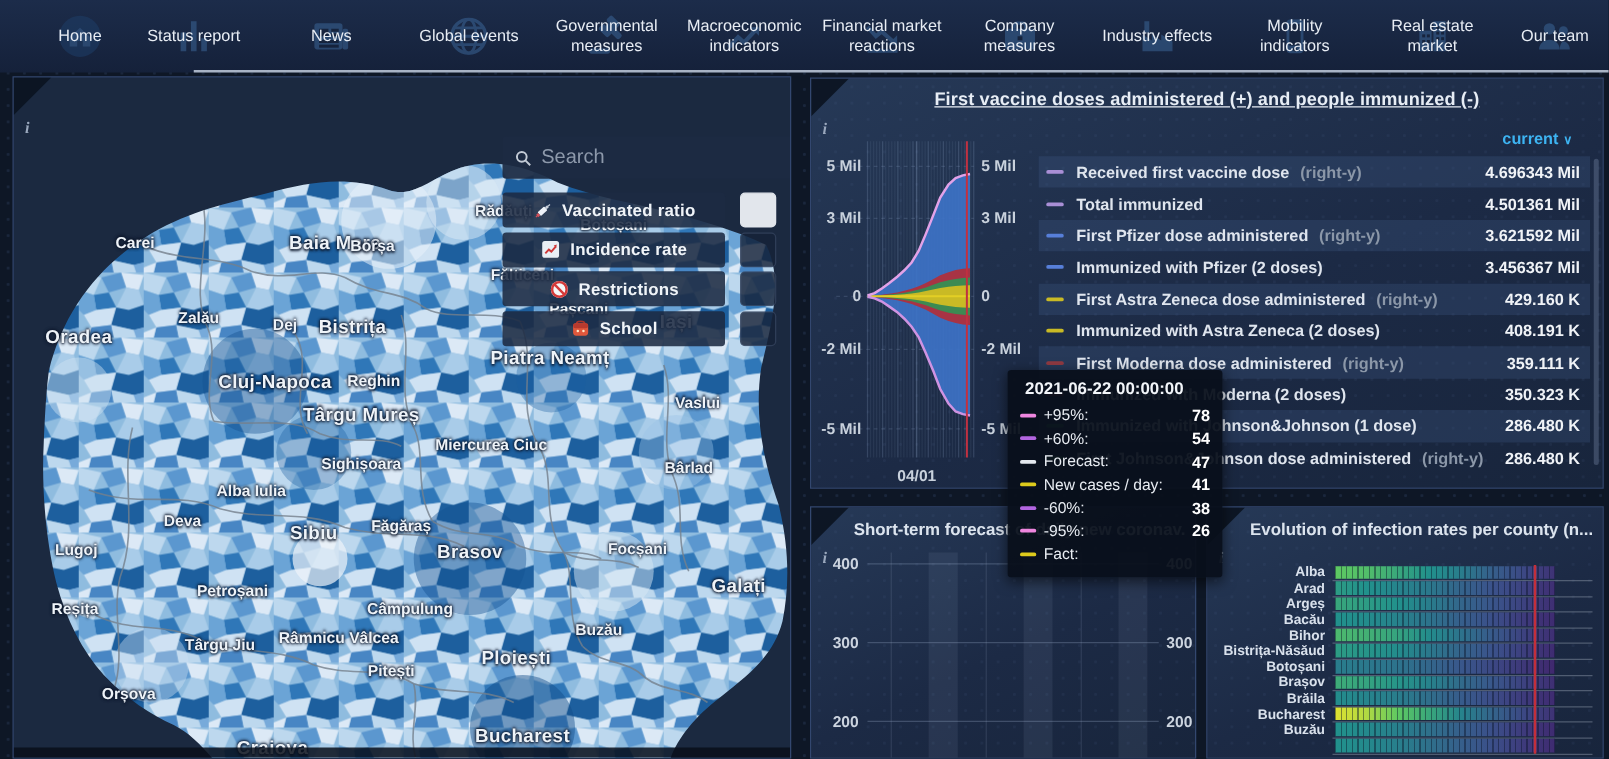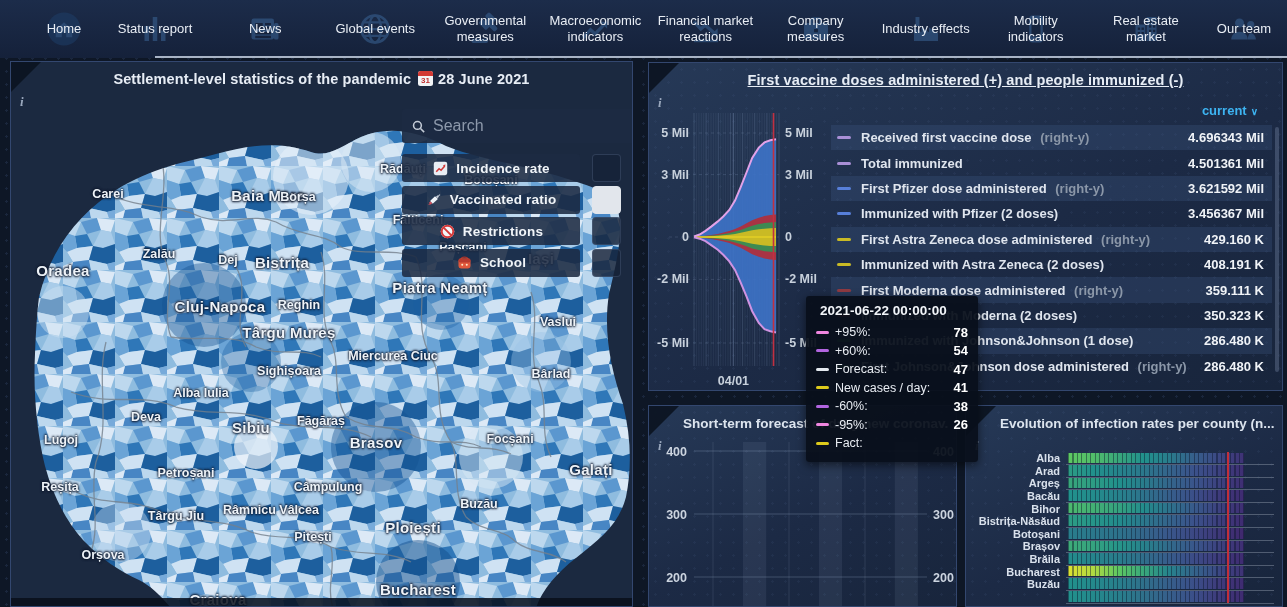--- a/index.html
+++ b/index.html
@@ -281,60 +281,57 @@
       <div class="city" style="left: 468px; top: 442px;">Buzău</div>
       <div class="city lg" style="left: 402px; top: 465px;">Ploiești</div>
       <div class="city" style="left: 302px; top: 475px;">Pitești</div>
       <div class="city" style="left: 92px; top: 493px;">Orșova</div>
       <div class="city lg" style="left: 407px; top: 527px;">Bucharest</div>
       <div class="city lg" style="left: 207px; top: 537px;">Craiova</div>
     </div>
   <div class="fold">
       <span class="iglyph">i</span>
     </div>
-  <h1 class="panel-title" style="margin:0;">
-    <span>Settlement-level statistics of the pandemic</span><span class="cal"><i class="cal-top"></i><b>31</b></span><span>28 June 2021</span>
-  </h1>
   <div class="search-row">
     <div class="search-box">
       <span class="icon" id="search-ic"><svg viewBox="0 0 24 24">
             <circle cx="10.5" cy="10.5" r="5.5" fill="none" stroke="#c3cbd6" stroke-width="2.2"></circle>
             <path d="M14.8 14.8L20 20" stroke="#c3cbd6" stroke-width="2.2"></path>
           </svg></span>
       <input id="search-input" placeholder="Search" style="">
 
     </div>
 
   </div>
   <div id="layers">
-      <div class="lrow">
-        <button class="lbtn">
-          <span class="icon"><svg viewBox="0 0 24 24">
-              <rect x="2.5" y="2.5" width="19" height="19" rx="3" fill="#e9eef4"></rect>
-              <path d="M6 16.5l4-4.2 2.8 2.2 5.2-6" stroke="#cf3838" stroke-width="2.2" fill="none"></path>
-              <path d="M15.5 7.5l3.5-1-.8 3.8z" fill="#cf3838"></path>
-            </svg></span>
-          <span>Incidence rate</span>
-        </button>
-        <button class="lcheck"></button>
-      </div>
       <div class="lrow">
         <button class="lbtn">
           <span class="icon"><svg viewBox="0 0 24 24">
               <g transform="rotate(-42 12 12)">
                 <rect x="6" y="9.2" width="10" height="5.6" rx="1" fill="#eef2f7"></rect>
                 <rect x="16" y="10.6" width="3.4" height="2.8" fill="#c8cfd9"></rect>
                 <rect x="19.4" y="11.3" width="3" height="1.4" fill="#c8cfd9"></rect>
                 <rect x="3" y="10.2" width="3" height="3.6" fill="#d4505a"></rect>
                 <rect x="1" y="11.3" width="2" height="1.4" fill="#d4505a"></rect>
               </g>
             </svg></span>
           <span>Vaccinated ratio</span>
         </button>
         <button class="lcheck checked"></button>
+      </div>
+      <div class="lrow">
+        <button class="lbtn">
+          <span class="icon"><svg viewBox="0 0 24 24">
+              <rect x="2.5" y="2.5" width="19" height="19" rx="3" fill="#e9eef4"></rect>
+              <path d="M6 16.5l4-4.2 2.8 2.2 5.2-6" stroke="#cf3838" stroke-width="2.2" fill="none"></path>
+              <path d="M15.5 7.5l3.5-1-.8 3.8z" fill="#cf3838"></path>
+            </svg></span>
+          <span>Incidence rate</span>
+        </button>
+        <button class="lcheck"></button>
       </div>
       <div class="lrow">
         <button class="lbtn">
           <span class="icon"><svg viewBox="0 0 24 24">
               <circle cx="12" cy="12" r="9.6" fill="#f4f6f8"></circle>
               <circle cx="12" cy="12" r="8.2" fill="none" stroke="#d43a3a" stroke-width="2.8"></circle>
               <path d="M6.2 6.2L17.8 17.8" stroke="#d43a3a" stroke-width="2.8"></path>
             </svg></span>
           <span>Restrictions</span>
         </button>

